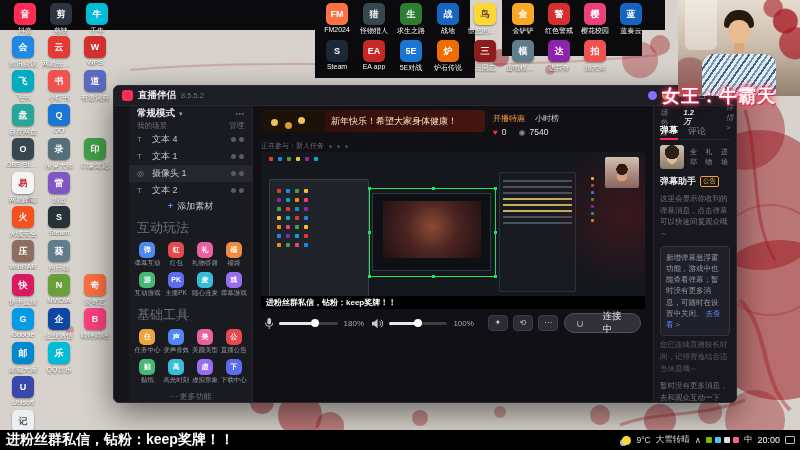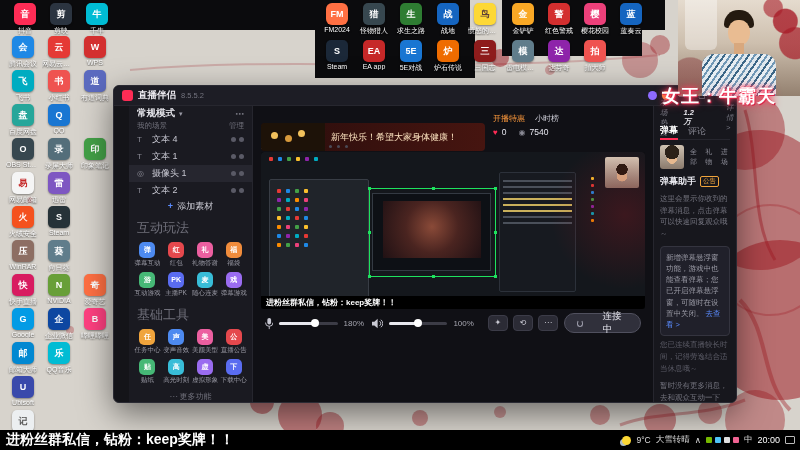--- a/index.html
+++ b/index.html
@@ -44,21 +44,21 @@
   .plus{color:#5b8cff;font-weight:bold;}
   .sect{font-size:13px;color:#6f6f7a;padding:6px 8px 3px;}
   .tgrid{display:flex;flex-wrap:wrap;padding:0 4px;}
   .gcell{width:25%;text-align:center;margin:2px 0;cursor:pointer;}
   .gtile{width:16px;height:16px;margin:0 auto;border-radius:5px;color:#fff;font-size:7px;font-weight:bold;line-height:16px;text-align:center;}
   .glabel{font-size:6.5px;color:#9a9aa5;margin-top:1px;white-space:nowrap;overflow:hidden;}
   .more{margin-top:4px;text-align:center;font-size:8px;color:#6f6f7a;cursor:pointer;}
   
   .center{width:400px;background:#101015;padding:4px 8px 2px;display:flex;flex-direction:column;flex:none;}
   .toprow{display:flex;gap:8px;height:30px;flex:none;}
-  .banner{width:224px;height:28px;border-radius:4px;overflow:hidden;display:flex;background:linear-gradient(90deg,#2a0d0c,#461510);cursor:pointer;margin-top:13px;}
+  .banner{width:224px;height:22px;border-radius:4px;overflow:hidden;display:flex;background:linear-gradient(90deg,#2a0d0c,#461510);cursor:pointer;}
   .bart{width:64px;height:100%;background:#1d1208;position:relative;}
   .bart::after{content:"";position:absolute;left:10px;top:9px;width:7px;height:7px;border-radius:50%;background:#f2c15c;box-shadow:14px 3px 0 #d89a3c,27px -2px 0 #f2c15c;}
   .btxt{flex:1;font-size:9px;color:#ffe6c2;display:flex;align-items:center;padding:0 6px;white-space:nowrap;overflow:hidden;}
   .topinfo{flex:1;display:flex;flex-direction:column;justify-content:center;gap:3px;}
   .links{display:flex;gap:10px;font-size:8px;}
   .lk{color:#cfcfd8;cursor:pointer;}
   .lk.orange{color:#ff9a3c;}
   .stats{display:flex;align-items:center;gap:4px;font-size:8.5px;color:#e6e6ee;}
   .heart{color:#fe2c55;font-size:8px;}
   .eye{color:#8a8a95;font-size:8px;margin-left:8px;}
@@ -299,21 +299,21 @@
       </div>
       <div class="dicon" style="left: 6px; top: 376px;">
         <div class="dtile" style="background: rgb(57, 73, 171);">U</div>
         <div class="dlabel">Ubisoft</div>
       </div>
       <div class="dicon" style="left: 6px; top: 410px;">
         <div class="dtile" style="background: rgb(236, 239, 241); color: rgb(85, 85, 85);">记</div>
         <div class="dlabel">记事本</div>
       </div>
       <div class="dicon" style="left: 320px; top: 3px;">
-        <div class="dtile" style="background: rgb(255, 112, 67); border-radius: 6px;">FM</div>
+        <div class="dtile" style="background: rgb(255, 112, 67);">FM</div>
         <div class="dlabel">FM2024</div>
       </div>
       <div class="dicon" style="left: 357px; top: 3px;">
         <div class="dtile" style="background: rgb(55, 71, 79);">猎</div>
         <div class="dlabel">怪物猎人</div>
       </div>
       <div class="dicon" style="left: 394px; top: 3px;">
         <div class="dtile" style="background: rgb(46, 125, 50);">生</div>
         <div class="dlabel">求生之路</div>
       </div>
@@ -625,21 +625,21 @@
               <div class="chip">礼物</div>
               <div class="chip">进场</div>
             </div>
         </div>
         <div class="asst">
           <span class="white">弹幕助手</span>
           <span class="badge">公告</span>
         </div>
         <p class="gray">这里会显示你收到的弹幕消息，点击弹幕可以快速回复观众哦～</p>
         <div class="notice">
-          <span>新增弹幕悬浮窗功能，游戏中也能查看弹幕；您已开启弹幕悬浮窗，可随时在设置中关闭。</span>
+          <span>新增弹幕悬浮窗功能，游戏中也能查看弹幕；暂时没有更多消息，可随时在设置中关闭。</span>
           <a class="blue">去查看 &gt;</a>
         </div>
         <p class="gray footer">您已连续直播较长时间，记得劳逸结合适当休息哦～</p>
         <p class="gray">暂时没有更多消息，去和观众互动一下吧，产品体验持续优化中。</p>
       </aside>
     </div>
   </div>
 
   <div id="webcam">
     <div class="cam-light"></div>

